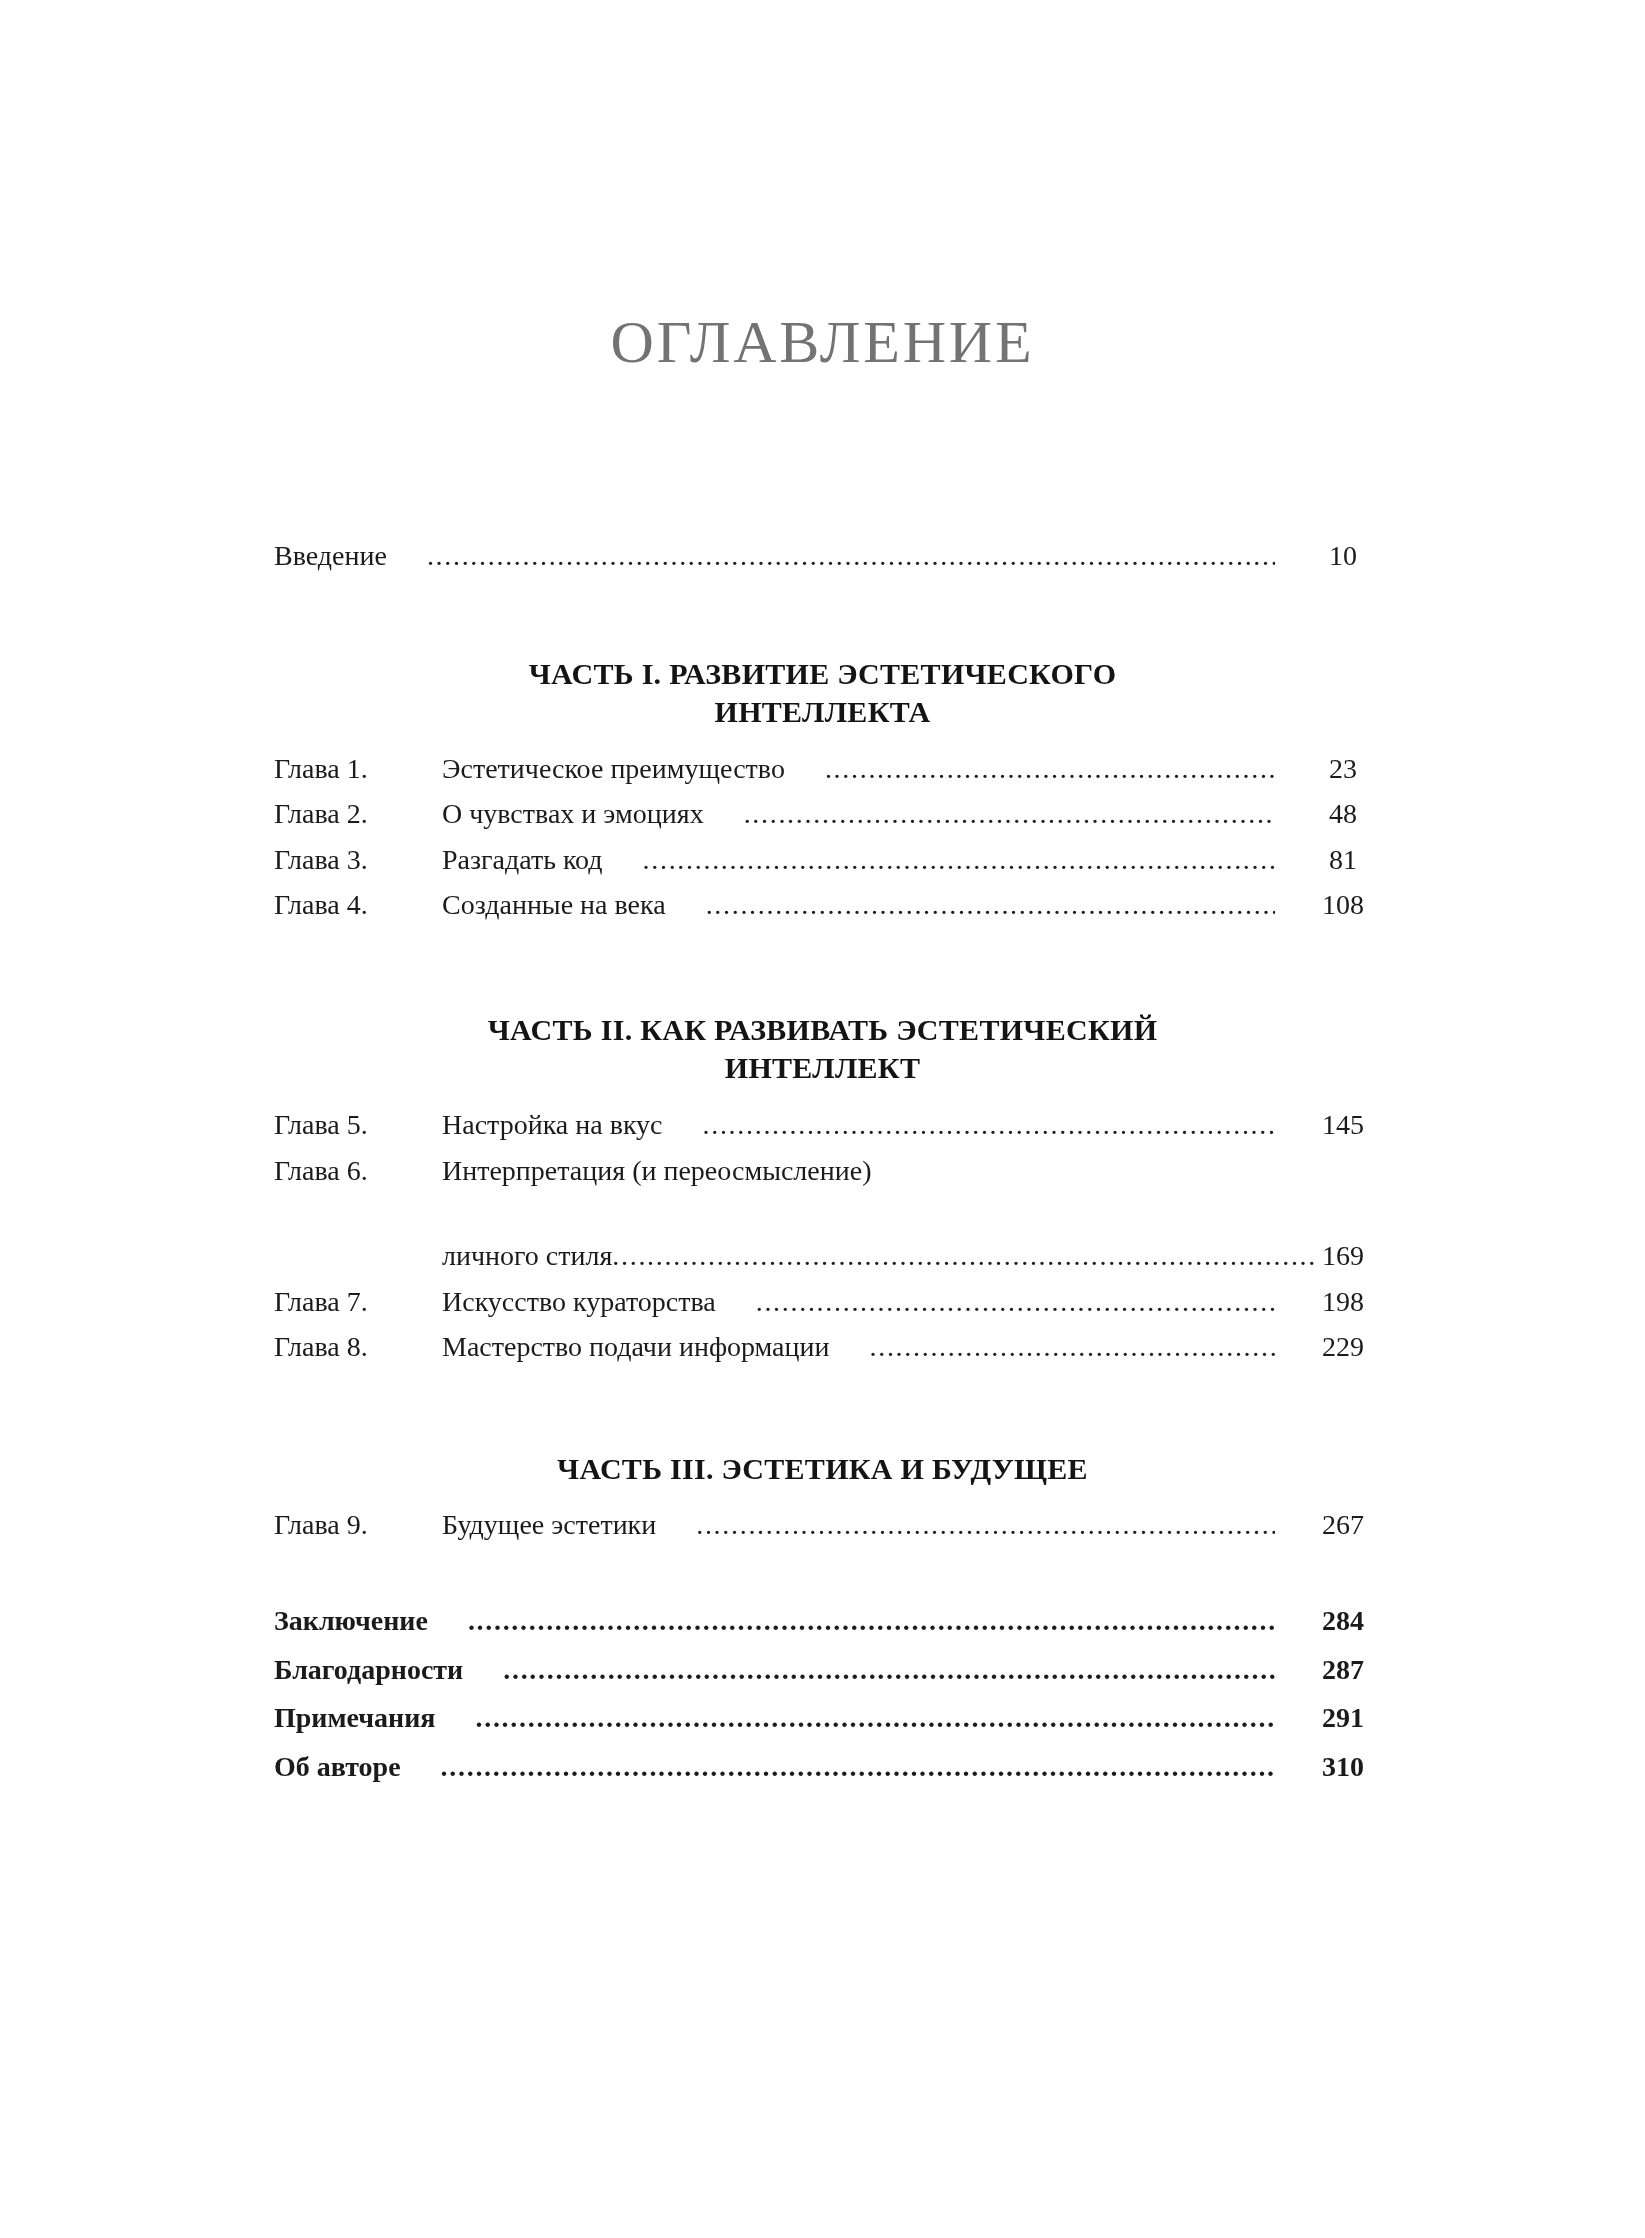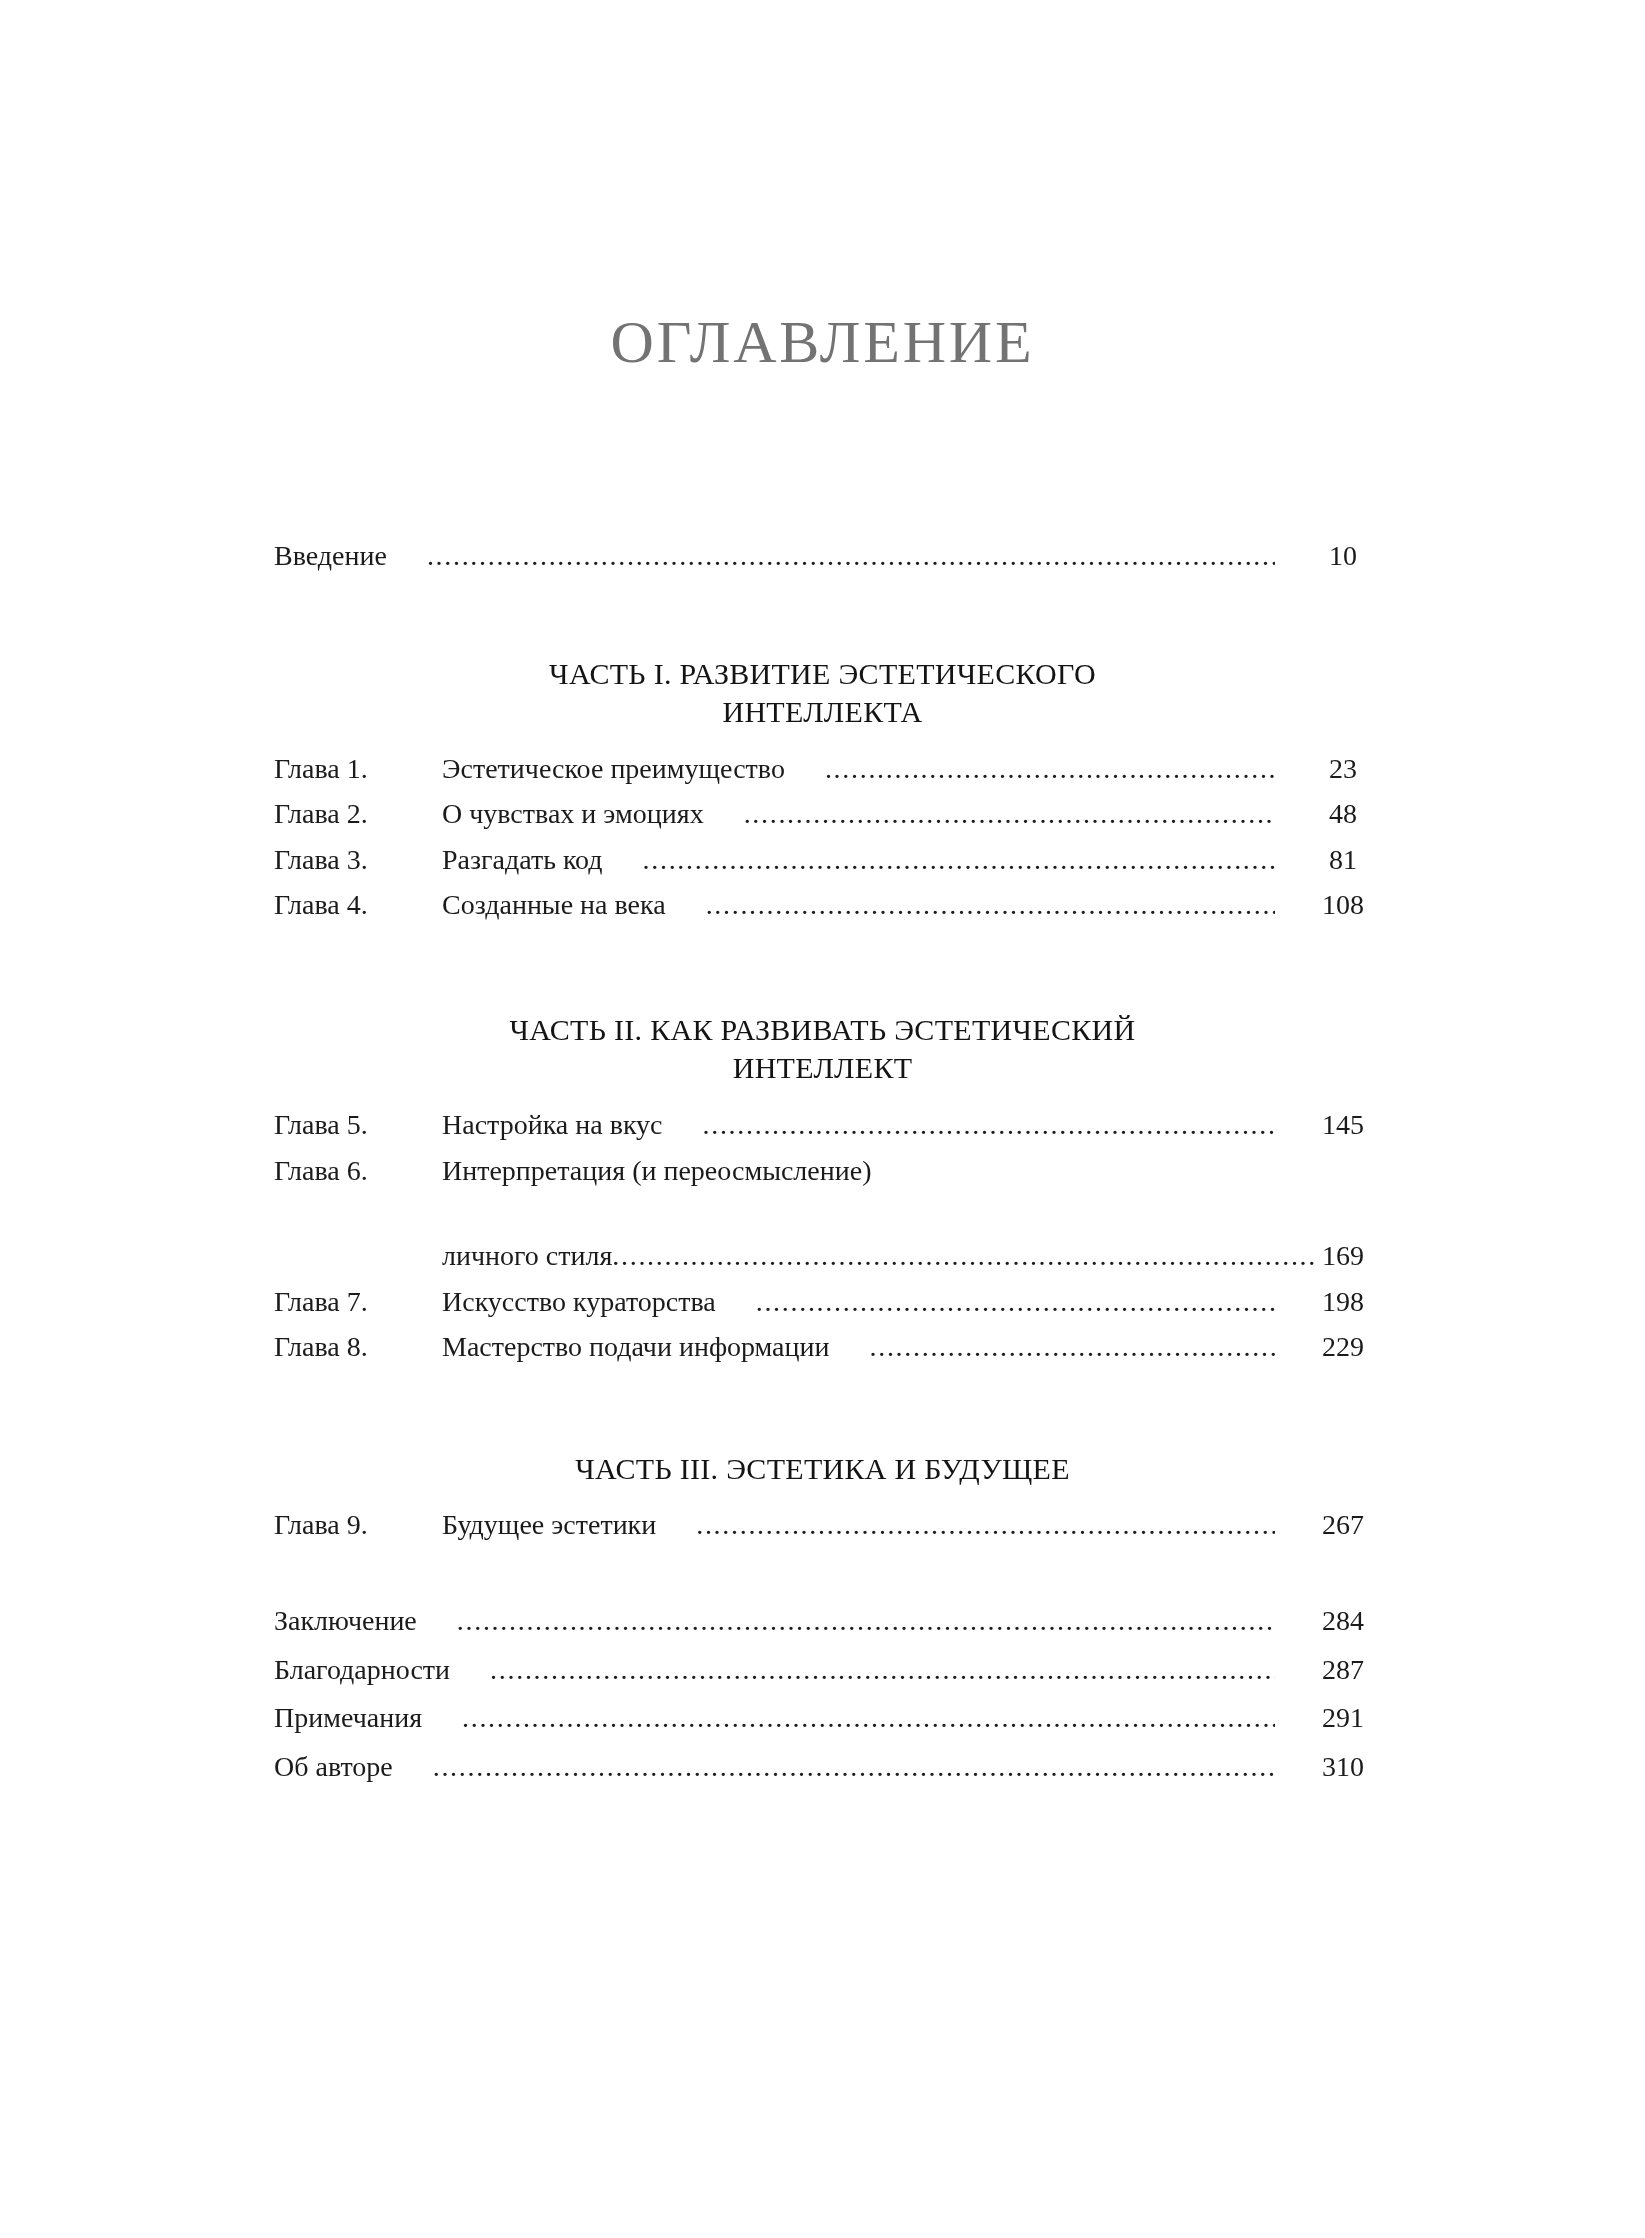--- a/index.html
+++ b/index.html
@@ -36,21 +36,21 @@
     color: #737373;
     margin: 0;
     padding-top: 311px;
     line-height: 1.05;
     white-space: nowrap;
   }
 
   
   .part-heading {
     text-align: center;
-    font-weight: 400;
+    font-weight: 700;
     font-size: 30px;
     line-height: 1.28;
     letter-spacing: 0.3px;
     color: #141414;
     padding: 0 34px;
   }
   .part-i    { margin-top: 84px; margin-bottom: 23.5px; }
   .part-ii   { margin-top: 91px; margin-bottom: 23.5px; }
   .part-iii  { margin-top: 88px; margin-bottom: 22.4px; }
 
@@ -110,21 +110,21 @@
   .wrap-second {
     display: flex;
     align-items: baseline;
     margin-top: 17px;
     min-width: 0;
   }
 
   
   .backmatter { margin-top: 68px; }
   .backmatter .toc-row + .toc-row { margin-top: 20px; }
-  .backmatter .entry-body { width: 100%; }
+  .backmatter .entry-body { width: 100%; font-weight: bold; }
 </style>
 </head>
 <body>
 
 <div class="page" style="background: rgb(255, 255, 255); color: rgb(26, 26, 26);">
   <div class="content">
 
     <h1 class="toc-title">ОГЛАВЛЕНИЕ</h1>
 
     <div class="toc-row row-intro">

